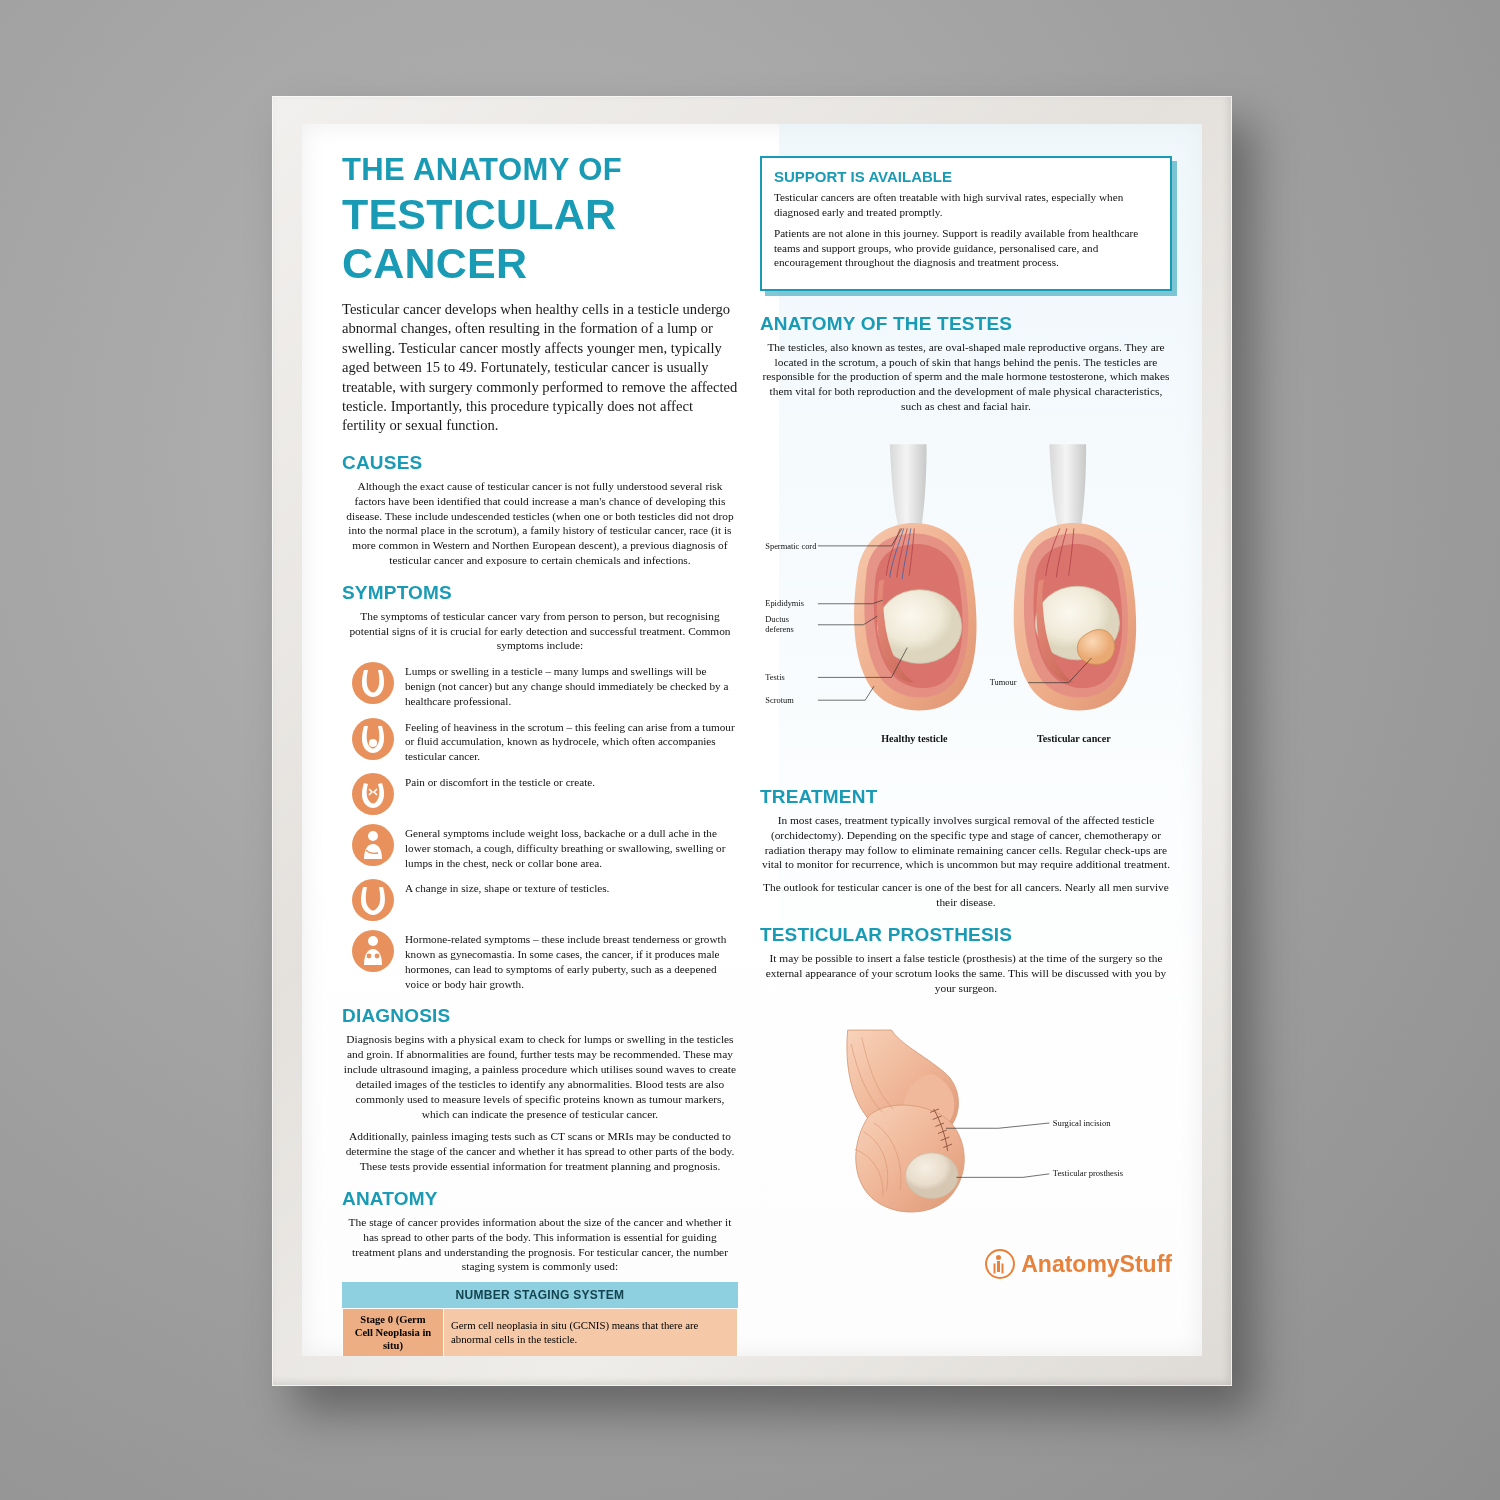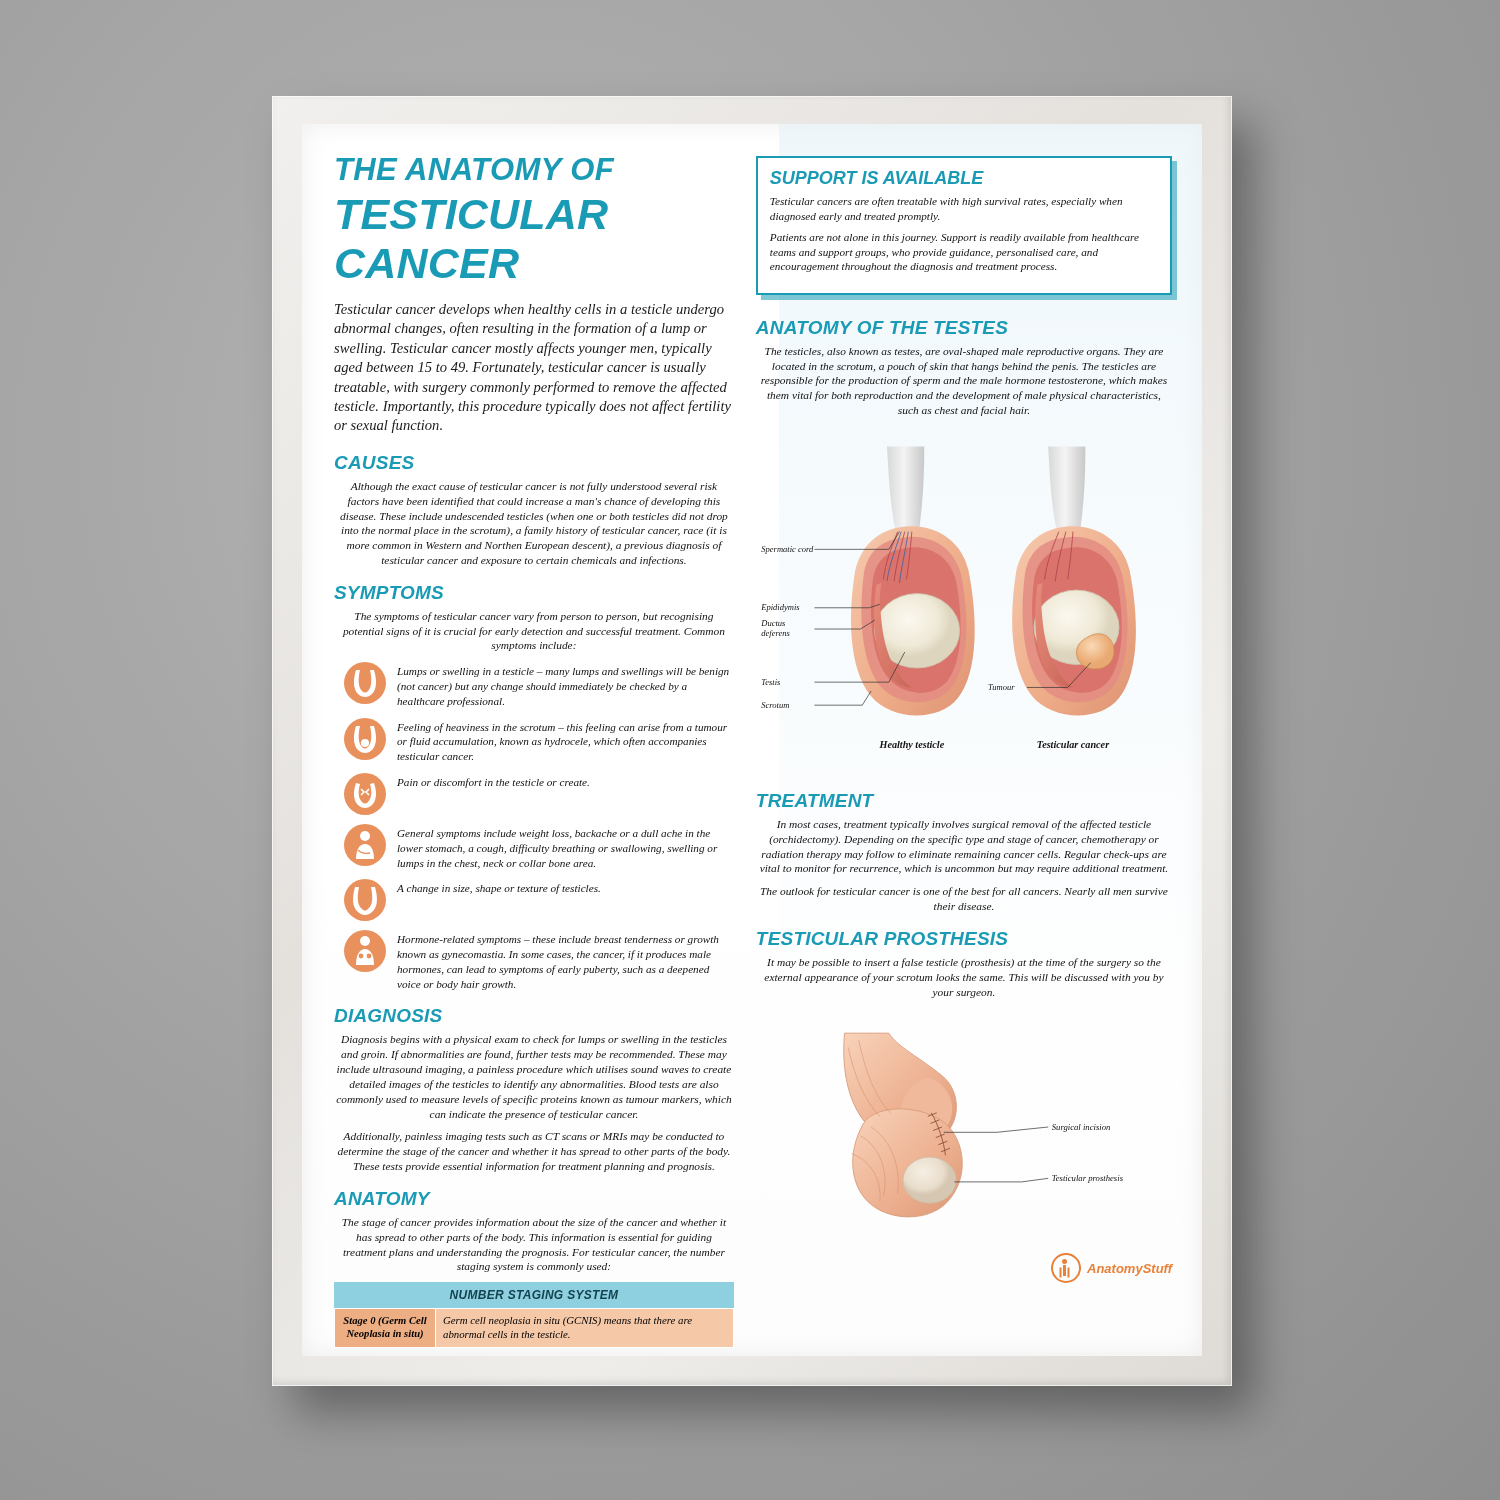--- a/index.html
+++ b/index.html
@@ -28,24 +28,23 @@
   .frame:before{
     content:"";position:absolute;left:0;top:0;right:0;bottom:0;
     box-shadow:inset 0 0 0 1px rgba(255,255,255,.7), inset -3px -3px 8px rgba(0,0,0,.12);
     pointer-events:none;
   }
   .poster{
     position:relative;
     width:100%;height:100%;
     background:linear-gradient(180deg,#ffffff 0%,#ffffff 55%,#fdfdfd 100%);
     box-sizing:border-box;
-    padding:28px 30px 8px 32px;
+    padding:28px 30px 8px 40px;
     overflow:hidden;
     box-shadow:inset 0 0 26px rgba(0,0,0,.07);
-    font-style:italic;
   }
   
   .poster:after{
     content:"";position:absolute;right:0;top:0;width:47%;height:100%;
     background:linear-gradient(180deg, rgba(226,241,248,.55) 0%, rgba(233,244,250,.35) 40%, rgba(255,255,255,0) 72%);
     pointer-events:none;
   }
   .cols{display:flex;gap:22px;height:100%;position:relative;z-index:2;}
   .col-l{width:49%;}
   .col-r{width:51%;}
@@ -84,38 +83,38 @@
   td.sname{background:#eeae83;width:86px;font-weight:bold;text-align:center;font-size:10.6px;line-height:1.2;}
   td.sdesc{background:#f5c8a7;line-height:1.28;}
 
   
   .support{
     border:2px solid #1a9bb5;background:#ffffff;
     padding:10px 12px 12px 12px;margin:4px 0 0 0;
     box-shadow:5px 5px 0 rgba(26,155,181,.55);
   }
   .support h3{
-    font-family:"Liberation Sans",sans-serif;color:#1a9bb5;font-size:18px;margin:0 0 5px 0;font-weight:bold;
+    font-family:"Liberation Sans",sans-serif;color:#1a9bb5;font-size:15px;margin:0 0 5px 0;font-weight:bold;
   }
   .support p{font-size:11.2px;line-height:1.3;margin:0 0 7px 0;color:#111;}
 
   
   .illus{position:relative;width:100%;}
 
   
   .logo{display:flex;align-items:center;justify-content:flex-end;gap:6px;margin-top:6px;}
   .logo .mark{width:26px;height:26px;border-radius:50%;border:2px solid #e8813a;position:relative;}
   .logo .mark:after{
     content:"";position:absolute;left:9px;top:4px;width:5px;height:5px;border-radius:50%;background:#e8813a;
   }
   .logo .mark:before{
     content:"";position:absolute;left:10px;top:10px;width:3px;height:11px;background:#e8813a;
     box-shadow:-4px 2px 0 -0.5px #e8813a, 4px 2px 0 -0.5px #e8813a;
   }
-  .logo .txt{font-family:"Liberation Sans",sans-serif;font-weight:bold;font-size:13px;color:#e8813a;}
+  .logo .txt{font-family:"Liberation Sans",sans-serif;font-weight:bold;font-size:23px;color:#e8813a;}
 </style>
 </head>
 <body>
 
 <div class="wall"></div>
 
 <div class="frame">
   <div class="poster">
     <div class="cols">
 

